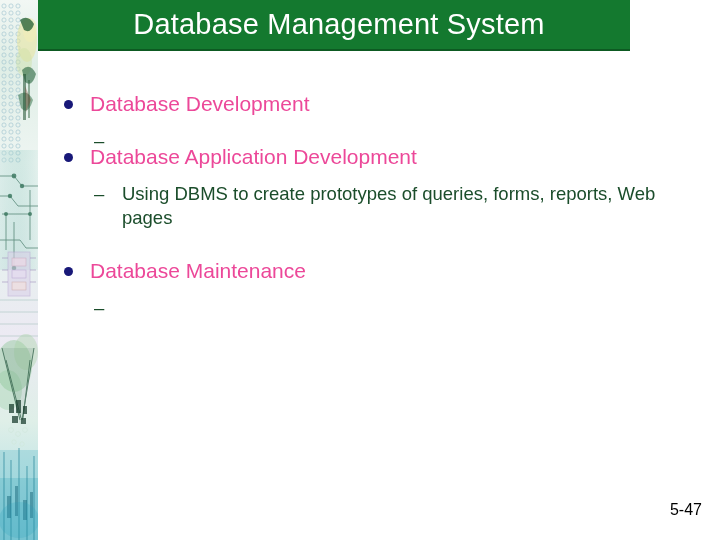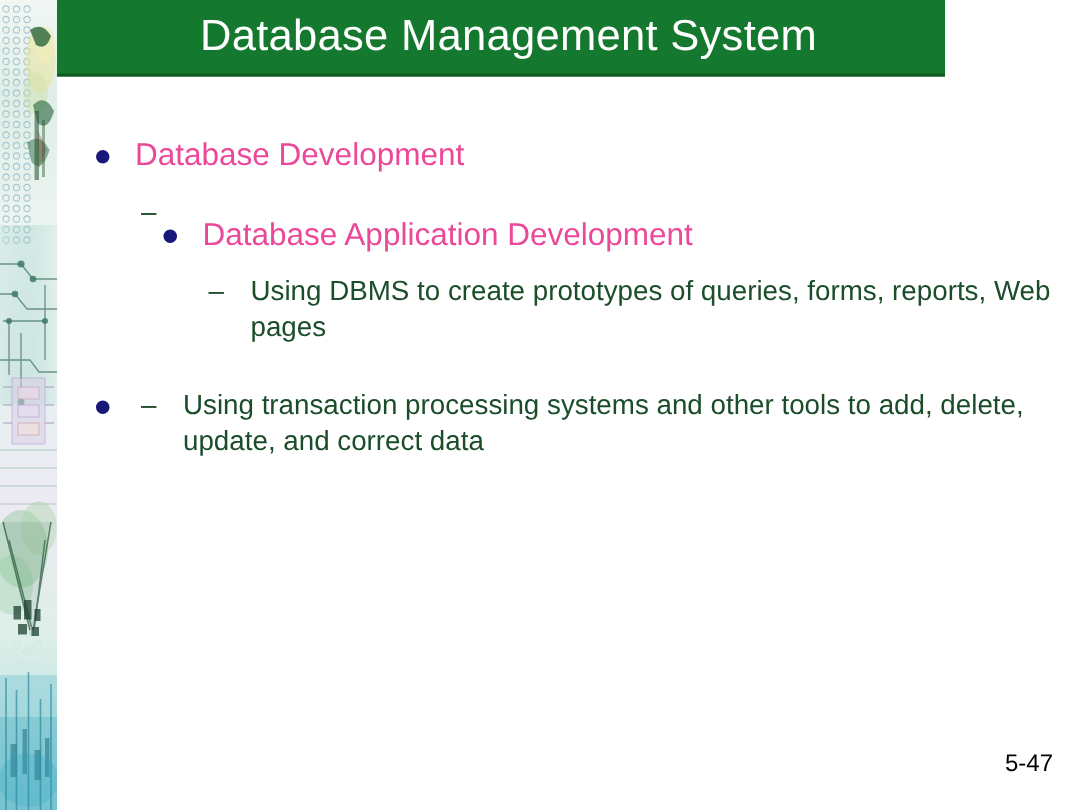--- a/index.html
+++ b/index.html
@@ -61,21 +61,21 @@
     top: 53px;
     width: 682px;
     height: 487px;
     box-sizing: border-box;
   }
 
   .group {
     position: relative;
   }
   .group.g0 { margin-top: 38px; }
-  .group.g1 { margin-top: 27px; padding-left: 45px; }
+  .group.g1 { margin-top: 27px; }
   .group.g2 { margin-top: 28px; }
 
   .lvl1 {
     position: relative;
     padding-left: 52px;
     color: #ec4899;
     font-size: 21px;
     line-height: 26px;
     white-space: nowrap;
   }
@@ -339,24 +339,24 @@
       </div>
       <div class="lvl2">
         <span class="dash">–</span>
         <span>Using DBMS to create prototypes of queries, forms, reports, Web pages</span>
       </div>
     </div>
 
     <div class="group g2">
       <div class="lvl1">
         <span class="dot"></span>
+        <span>Database Maintenance</span>
       </div>
       <div class="lvl2">
         <span class="dash">–</span>
-        <span>Using transaction processing systems and other tools to add, delete, update, and correct data</span>
       </div>
     </div>
 
   </div>
 
   <div class="page-num">5-47</div>
 
 </div>
 
 </body></html>

